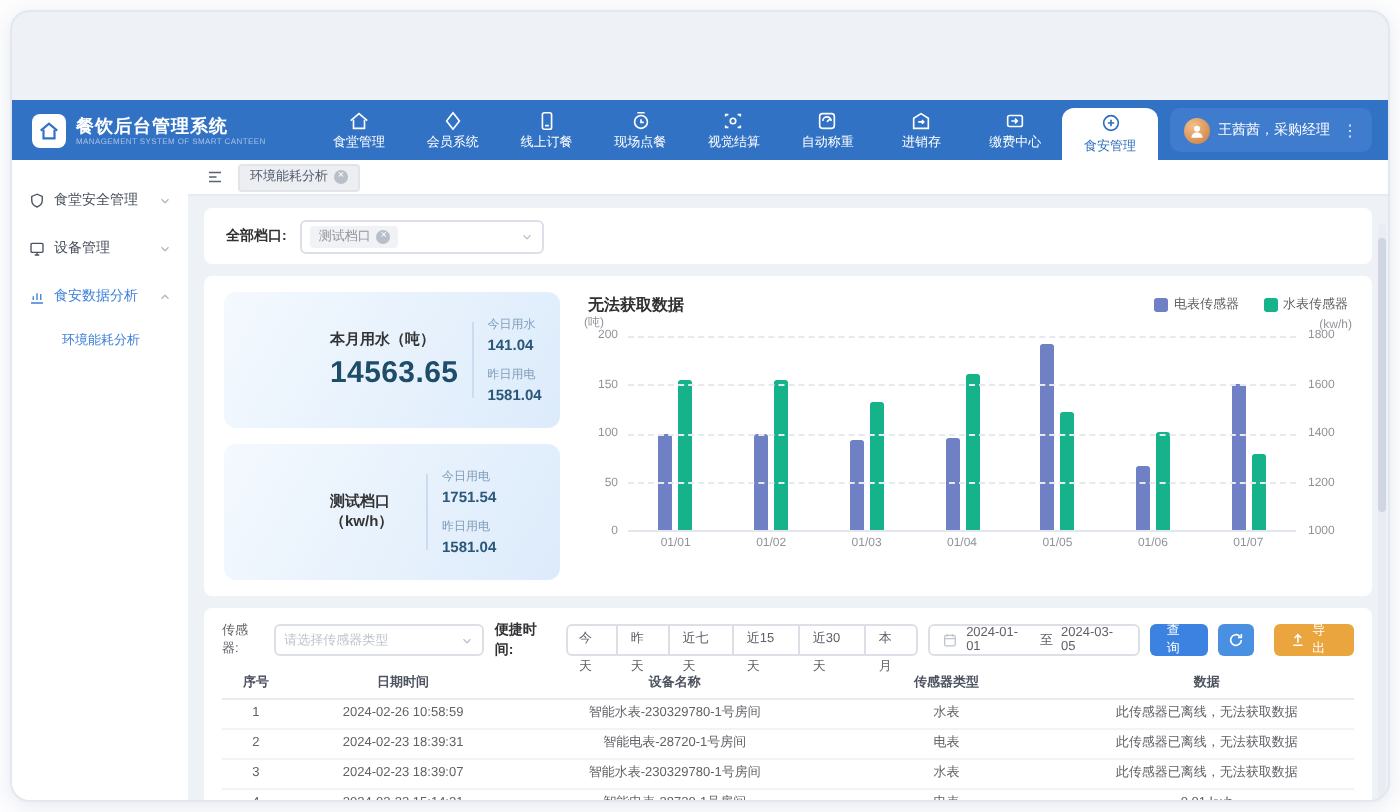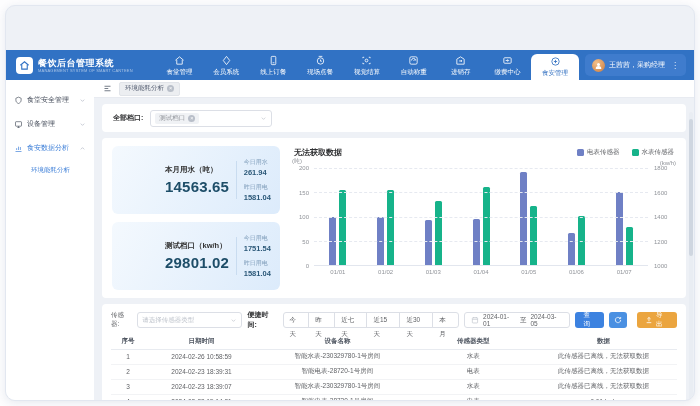--- a/index.html
+++ b/index.html
@@ -261,32 +261,31 @@
             <div class="stats" id="stats">
                 <div class="stat-card">
                   <div class="stat-main">
        <div class="stat-title">本月用水（吨）</div>
        <div class="stat-value">14563.65</div>
      </div>
      <div class="stat-div"></div>
      <div class="stat-side">
                     <div>
          <div class="side-label">今日用水</div>
-         <div class="side-value">261.94</div>
+         <div class="side-value">141.04</div>
        </div>
                     <div>
          <div class="side-label">昨日用电</div>
          <div class="side-value">1581.04</div>
        </div>
                   </div>
                 </div>
                 <div class="stat-card">
                   <div class="stat-main">
        <div class="stat-title">测试档口（kw/h）</div>
-       <div class="stat-value">29801.02</div>
      </div>
      <div class="stat-div"></div>
      <div class="stat-side">
                     <div>
          <div class="side-label">今日用电</div>
          <div class="side-value">1751.54</div>
        </div>
                     <div>
          <div class="side-label">昨日用电</div>
          <div class="side-value">1581.04</div>

